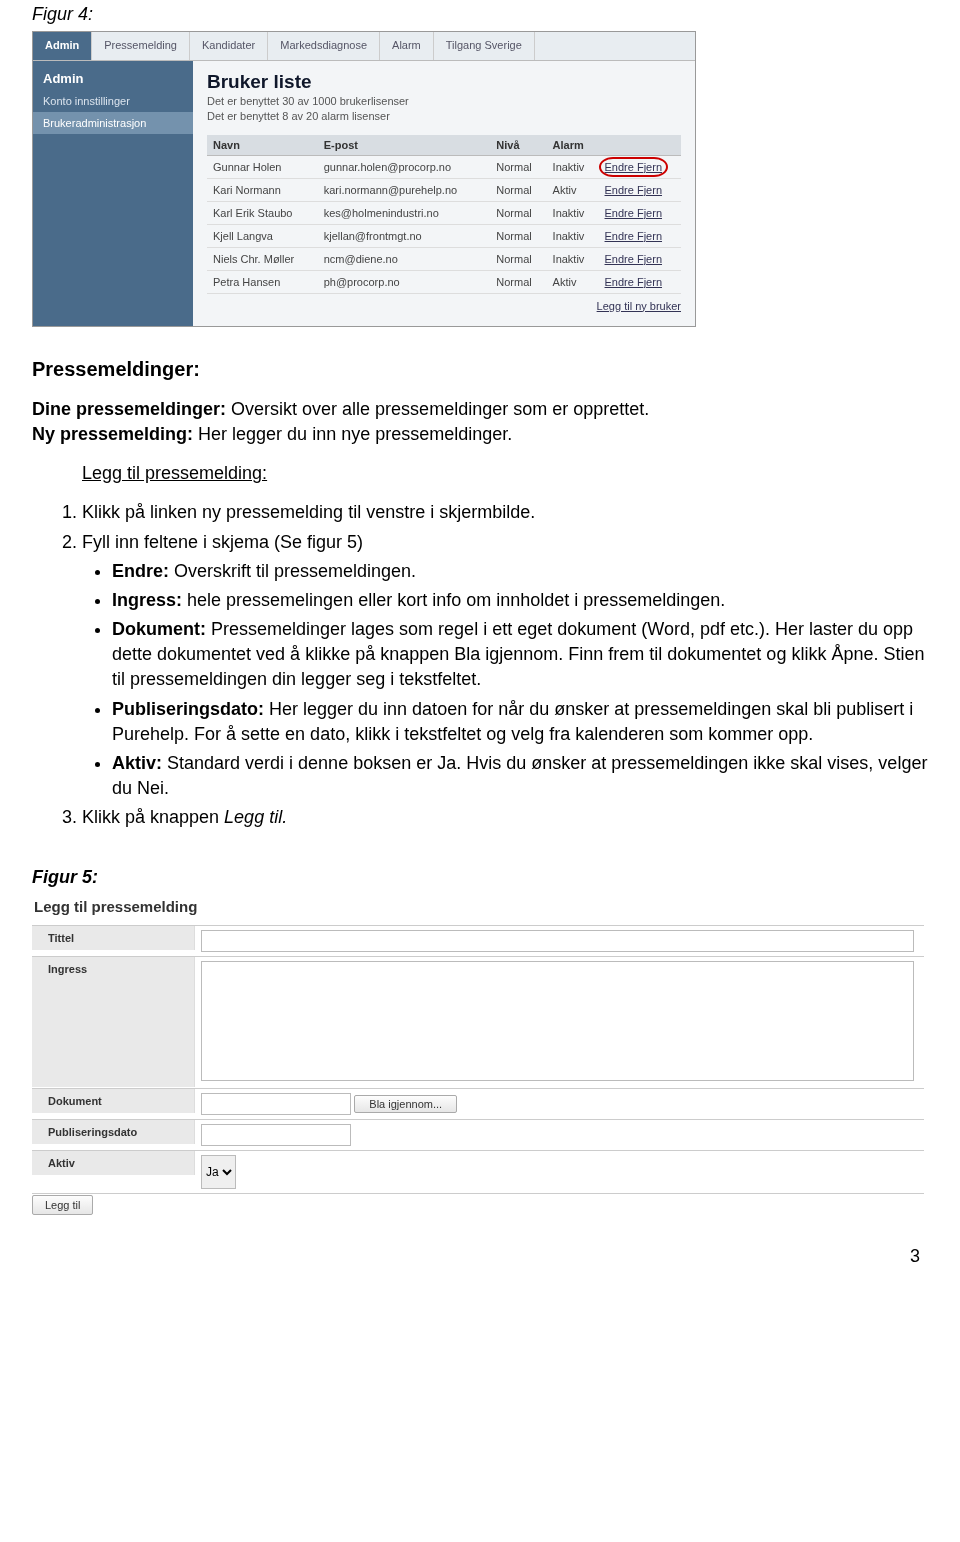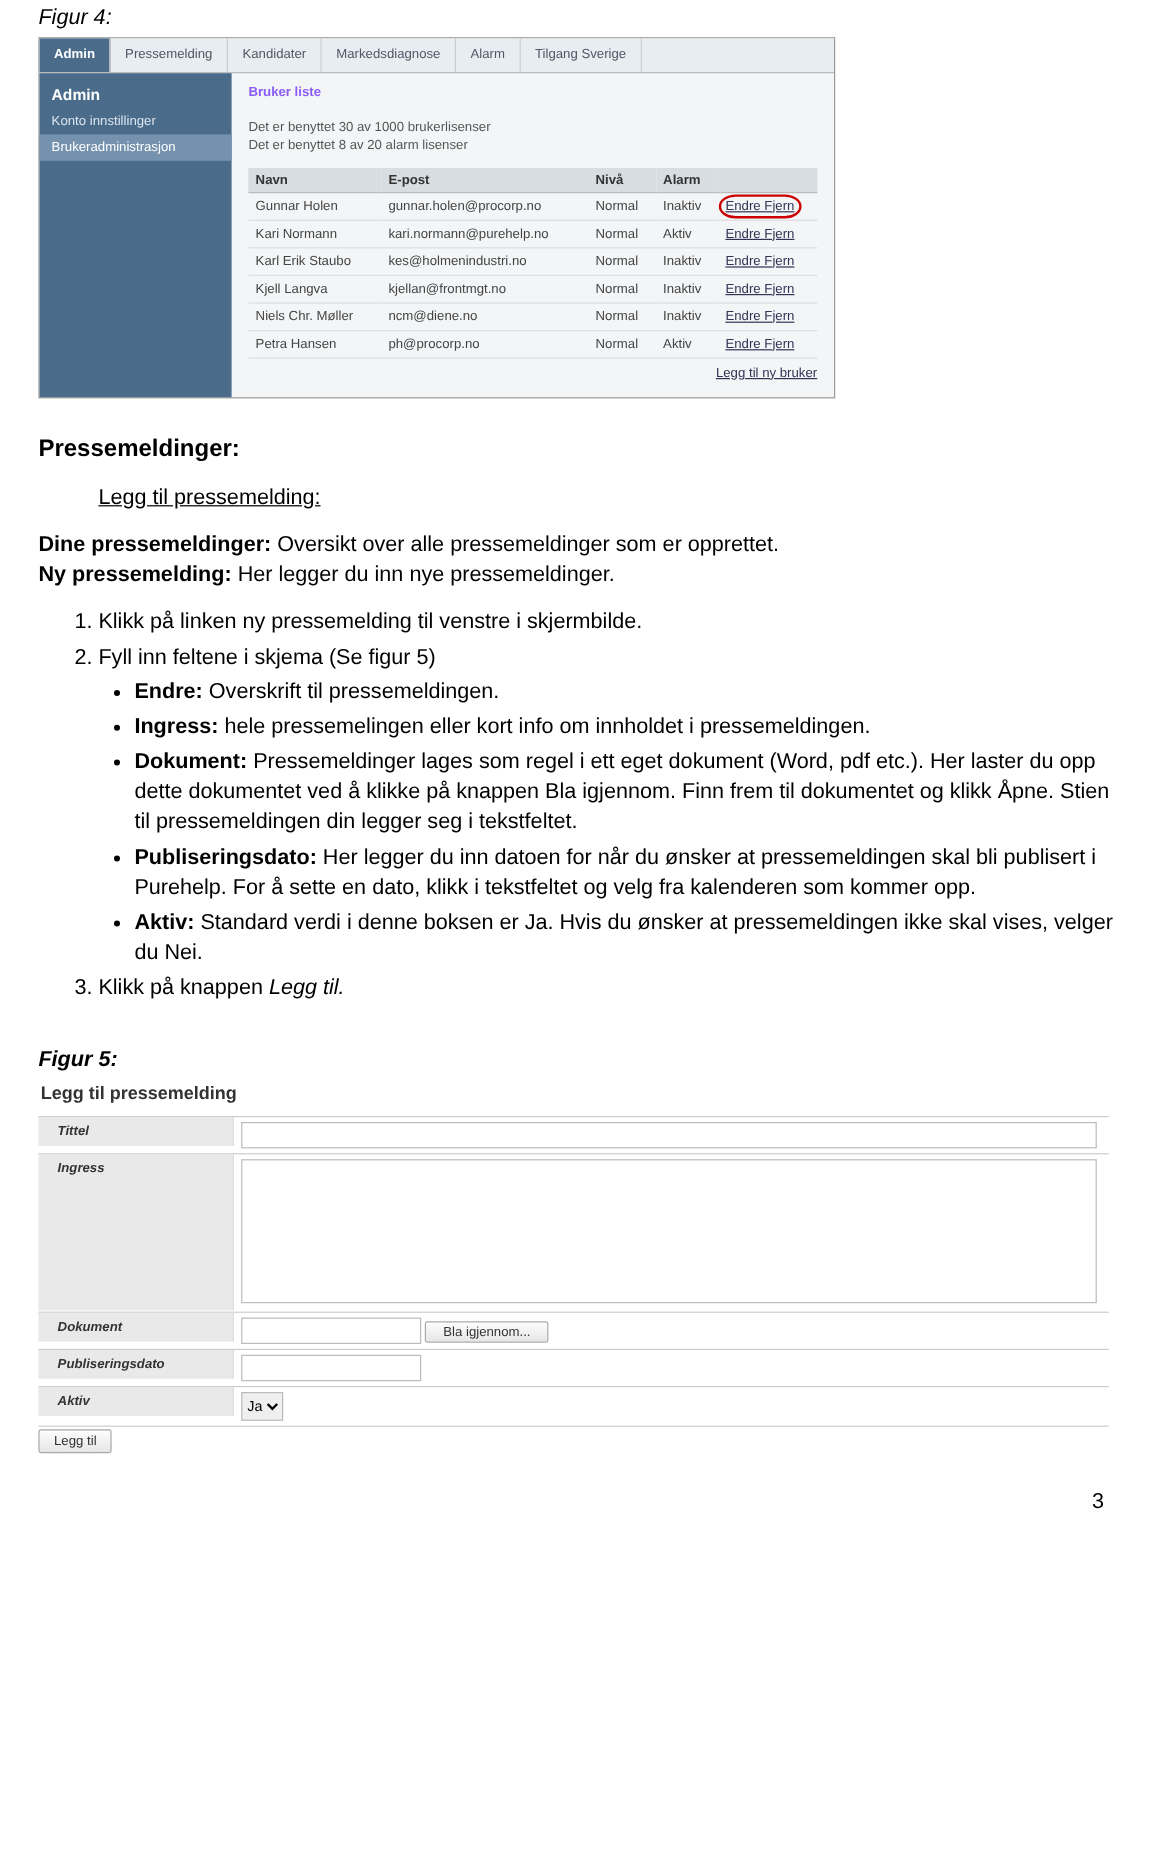--- a/index.html
+++ b/index.html
@@ -64,23 +64,23 @@
   }
   .sidenav .item.sel {
     background: #7492ad;
     color: #fff;
   }
   .content1 {
     flex: 1;
     padding: 10px 14px 14px 14px;
   }
   .content1 h2 {
-    font-size: 11px;
-    margin: 0 0 16px 0;
-    color: #8b5cf6;
+    font-size: 19px;
+    margin: 0 0 1px 0;
+    color: #0f172a;
   }
   .subtext {
     font-size: 11px;
     color: #555;
     margin: 0;
     line-height: 1.4;
   }
   table.userlist {
     width: 100%;
     border-collapse: collapse;
@@ -181,21 +181,20 @@
     align-items: flex-start;
     border-top: 1px solid #ccc;
   }
   .field-row .label {
     width: 130px;
     background: #e9e9e9;
     padding: 6px 16px;
     font-weight: bold;
     font-size: 11px;
     border-right: 1px solid #ddd;
-    font-style: italic;
   }
   .field-row .control {
     flex: 1;
     padding: 4px 6px;
   }
   .field-row input[type="text"] {
     width: 98%;
     border: 1px solid #bbb;
     height: 20px;
     padding: 0 4px;
@@ -213,21 +212,21 @@
     background: linear-gradient(#fdfdfd, #e6e6e6);
     border: 1px solid #aaa;
     padding: 2px 14px;
     font-size: 11px;
     border-radius: 2px;
     display: inline-block;
   }
   .field-row select {
     border: 1px solid #bbb;
     font-size: 12px;
-    height: 24px;
+    height: 34px;
   }
   .submit-row {
     border-top: 1px solid #ccc;
     padding: 4px 0;
   }
   .submit-row .btn {
     background: linear-gradient(#fdfdfd, #e6e6e6);
     border: 1px solid #aaa;
     padding: 3px 12px;
     font-size: 11px;
@@ -321,25 +320,25 @@
             </tr>
           </tbody>
         </table>
         <div class="addlink"><a href="#">Legg til ny bruker</a></div>
       </div>
     </div>
   </div>
 
   <div class="body-text">
     <h3>Pressemeldinger:</h3>
-    <p style="margin-left:50px;"><span class="underline-link">Legg til pressemelding:</span></p>
     <p>
       <b>Dine pressemeldinger:</b><span> Oversikt over alle pressemeldinger som er opprettet.</span><br>
       <b>Ny pressemelding:</b><span> Her legger du inn nye pressemeldinger.</span>
     </p>
+    <p style="margin-left:50px;"><span class="underline-link">Legg til pressemelding:</span></p>
     <ol>
       <li>Klikk på linken ny pressemelding til venstre i skjermbilde.</li>
       <li>
         <span>Fyll inn feltene i skjema (Se figur 5)</span>
         <ul>
           <li><b>Endre:</b><span> Overskrift til pressemeldingen.</span></li>
           <li><b>Ingress:</b><span> hele pressemelingen eller kort info om innholdet i pressemeldingen.</span></li>
           <li><b>Dokument:</b><span> Pressemeldinger lages som regel i ett eget dokument (Word, pdf etc.). Her laster du opp dette dokumentet ved å klikke på knappen Bla igjennom. Finn frem til dokumentet og klikk Åpne. Stien til pressemeldingen din legger seg i tekstfeltet.</span></li>
           <li><b>Publiseringsdato:</b><span> Her legger du inn datoen for når du ønsker at pressemeldingen skal bli publisert i Purehelp. For å sette en dato, klikk i tekstfeltet og velg fra kalenderen som kommer opp.</span></li>
           <li><b>Aktiv:</b><span> Standard verdi i denne boksen er Ja. Hvis du ønsker at pressemeldingen ikke skal vises, velger du Nei.</span></li>

